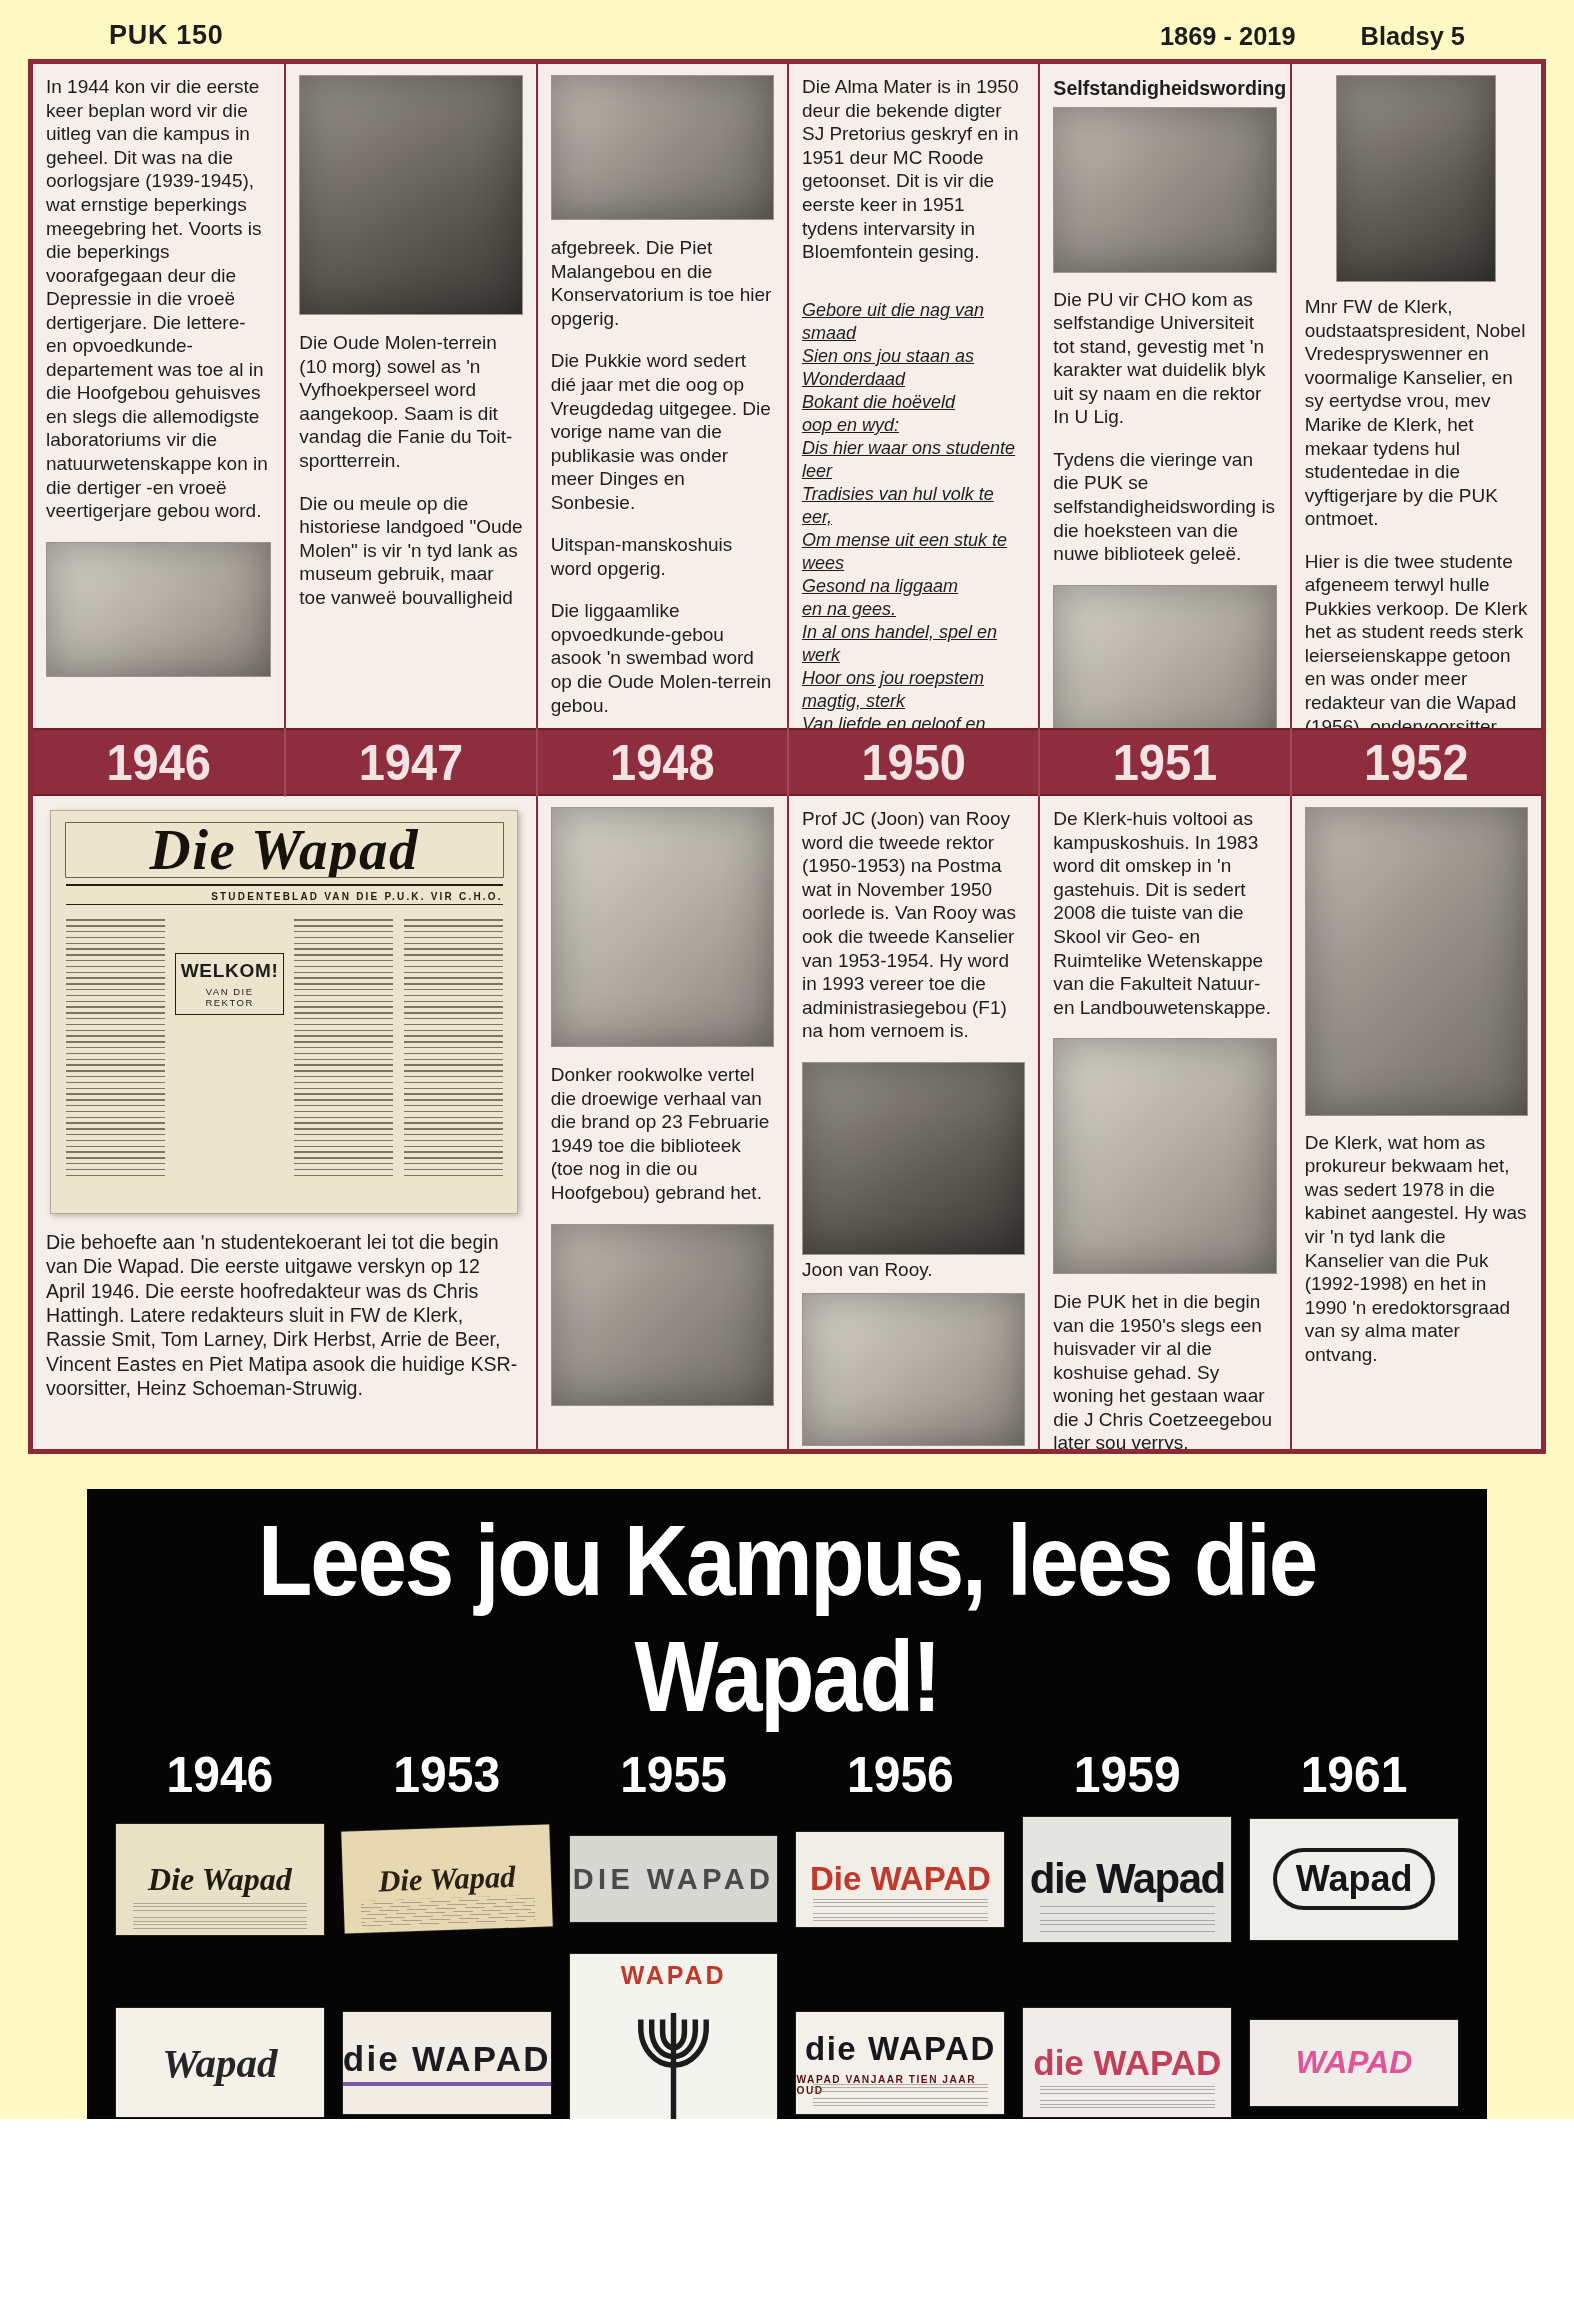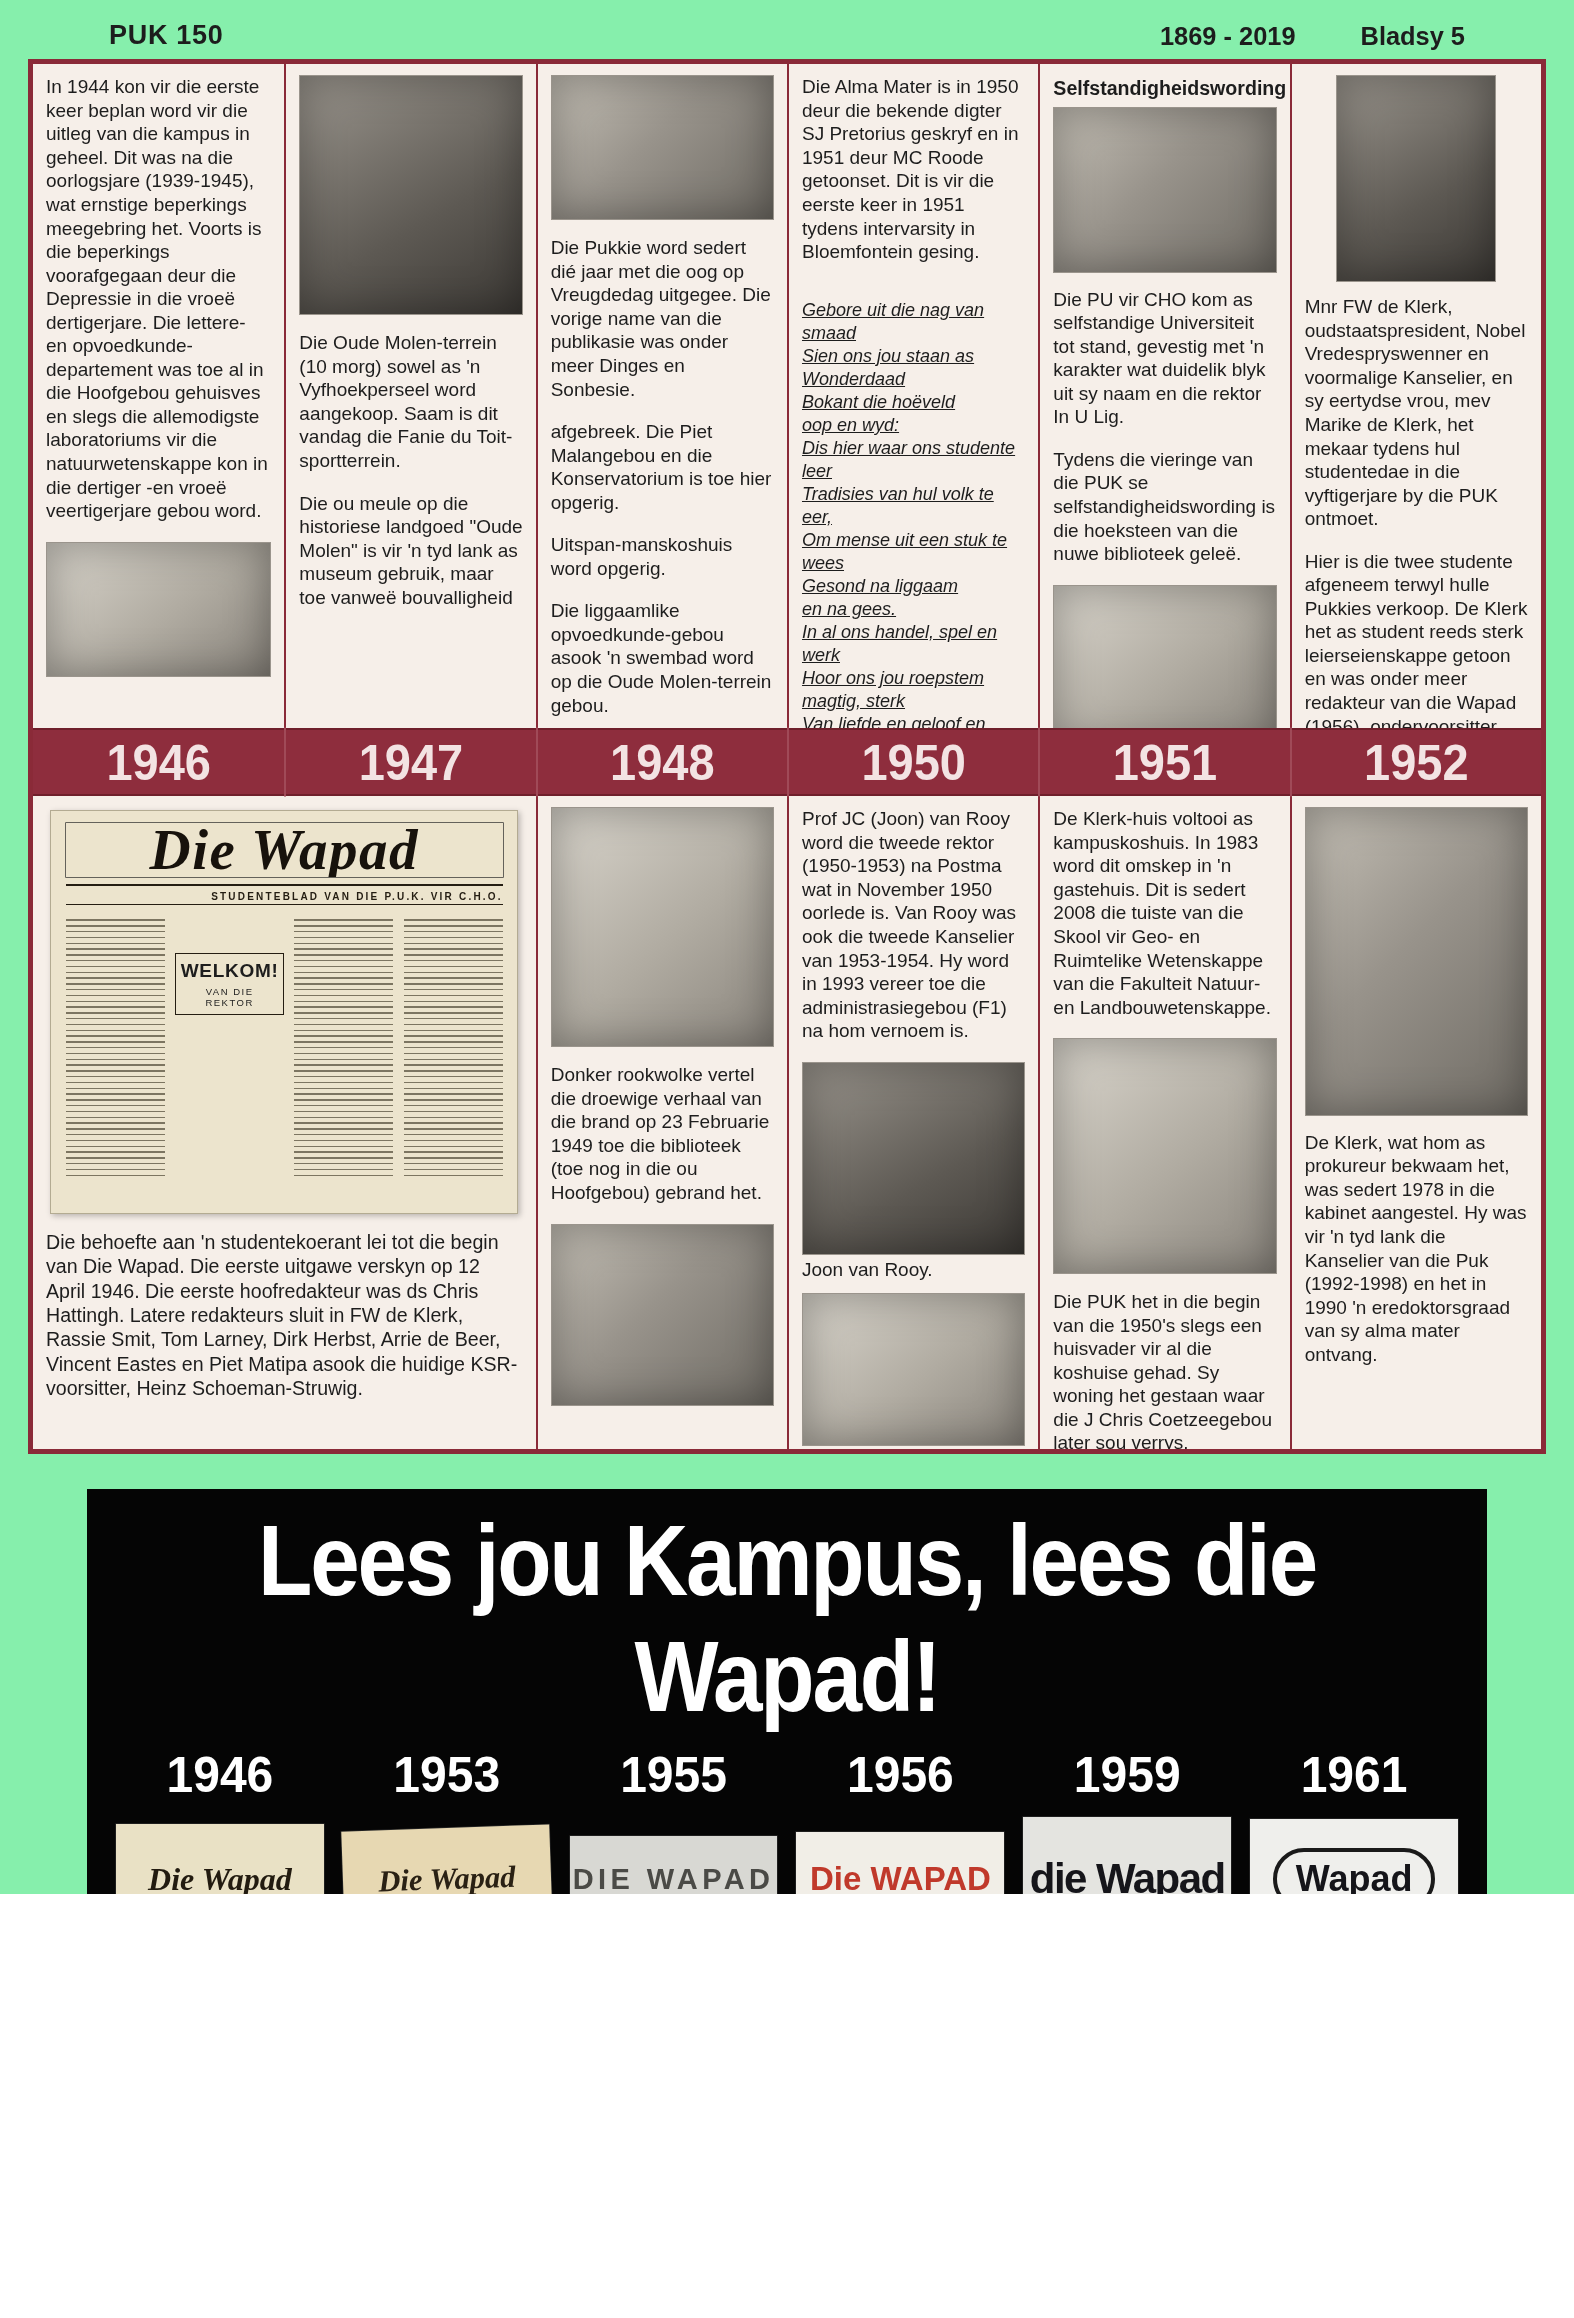--- a/index.html
+++ b/index.html
@@ -1,16 +1,16 @@
 <!DOCTYPE html>
 <html style="font-size:11.6px"><head>
 <meta charset="utf-8">
 <style>
   html,body{margin:0;padding:0;background:#ffffff;}
-  .page{width:1574px;height:1894px;background:#86efac;position:relative;
+  .page{width:1574px;height:2119px;background:#fef9c3;position:relative;
         font-family:"Liberation Sans", sans-serif;color:#1d1d1d;overflow:hidden;}
 
   
   .hdr{display:flex;justify-content:space-between;align-items:flex-end;
        padding:20.4px 109px 7.3px 109px;font-weight:bold;}
   .hdr .t{font-size:27px;letter-spacing:0.7px;}
   .hdr .right{display:flex;gap:65px;}
   .hdr .r{font-size:25.4px;}
 
   
@@ -110,22 +110,22 @@
       </div>
 
       <div class="cell">
         <div class="ph dark" style="height:240px;margin-bottom:16px;"></div>
         <p class="txt">Die Oude Molen-terrein (10 morg) sowel as 'n Vyfhoekperseel word aangekoop. Saam is dit vandag die Fanie du Toit-sportterrein.</p>
         <p class="txt last">Die ou meule op die historiese landgoed "Oude Molen" is vir 'n tyd lank as museum gebruik, maar toe vanweë bouvalligheid</p>
       </div>
 
       <div class="cell">
         <div class="ph" style="height:145px;margin-bottom:16px;"></div>
+        <p class="txt">afgebreek. Die Piet Malangebou en die Konservatorium is toe hier opgerig.</p>
         <p class="txt">Die Pukkie word sedert dié jaar met die oog op Vreugdedag uitgegee. Die vorige name van die publikasie was onder meer Dinges en Sonbesie.</p>
-        <p class="txt">afgebreek. Die Piet Malangebou en die Konservatorium is toe hier opgerig.</p>
         <p class="txt">Uitspan-manskoshuis word opgerig.</p>
         <p class="txt last">Die liggaamlike opvoedkunde-gebou asook 'n swembad word op die Oude Molen-terrein gebou.</p>
       </div>
 
       <div class="cell">
         <p class="txt">Die Alma Mater is in 1950 deur die bekende digter SJ Pretorius geskryf en in 1951 deur MC Roode getoonset. Dit is vir die eerste keer in 1951 tydens intervarsity in Bloemfontein gesing.</p>
         <div class="poem">Gebore uit die nag van smaad
 Sien ons jou staan as
 Wonderdaad
 Bokant die hoëveld

